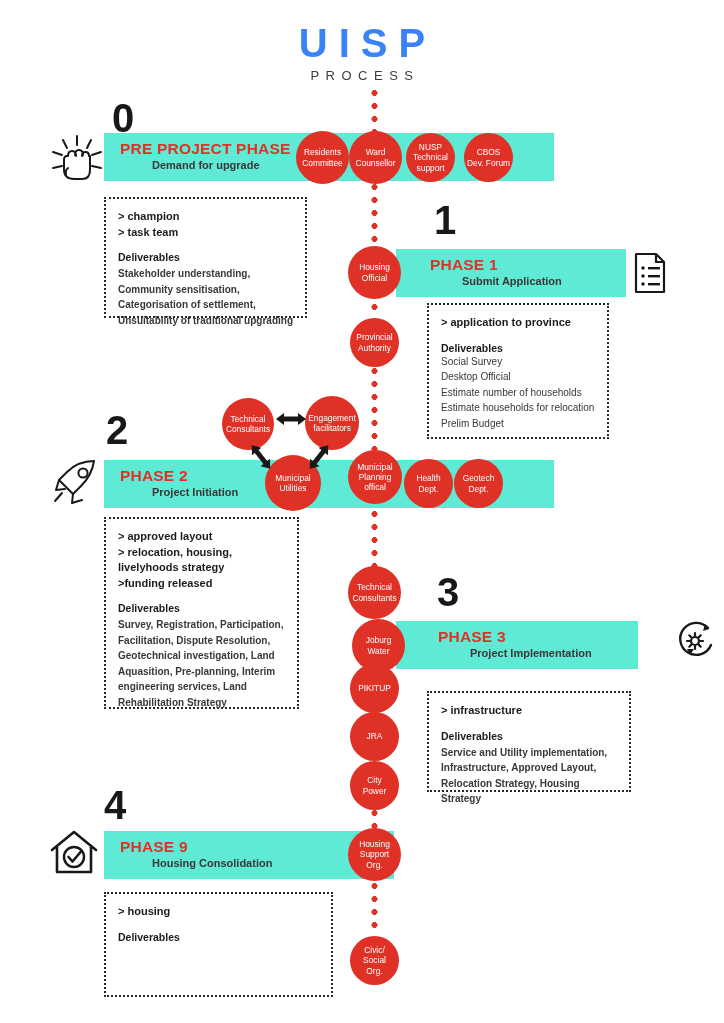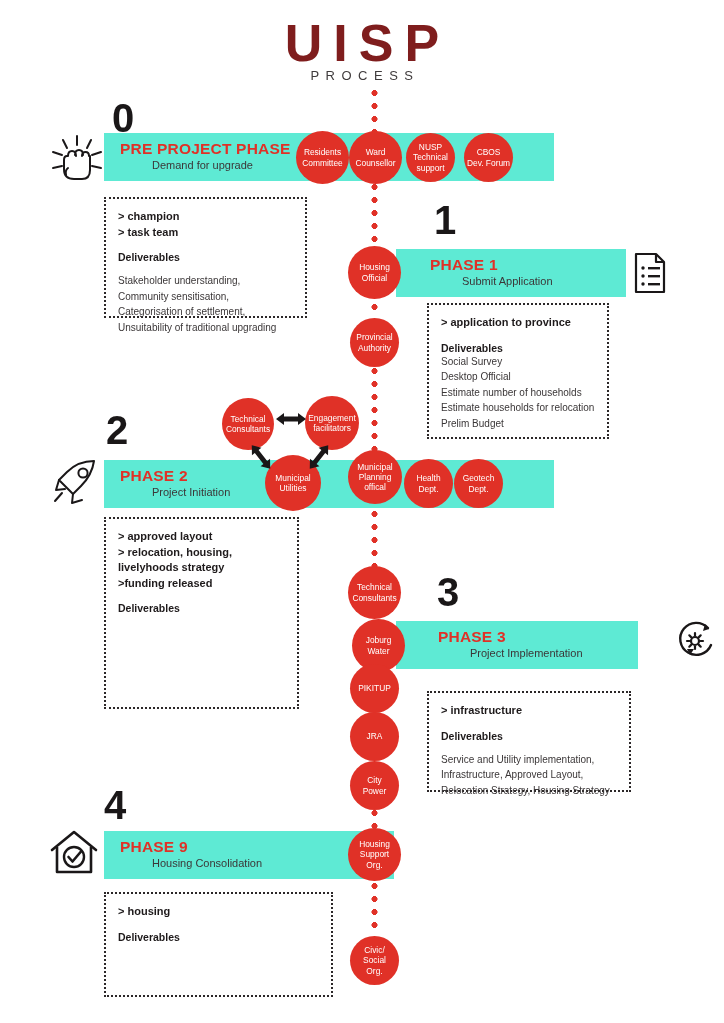--- a/index.html
+++ b/index.html
@@ -6,21 +6,21 @@
   body{
     width:724px;height:1023px;position:relative;overflow:hidden;
     font-family:"Liberation Sans","DejaVu Sans",sans-serif;
     color:#231f20;
   }
   .abs{position:absolute;}
 
   
   #title-block{left:0;top:22px;width:724px;text-align:center;}
   #title-main{
-    font-size:52px;font-weight:700;letter-spacing:11px;color:#7f1d1d;
+    font-size:40px;font-weight:700;letter-spacing:11px;color:#3b82f6;
     line-height:42px;text-indent:11px;
   }
   #title-sub{
     font-size:13px;font-weight:400;letter-spacing:6.5px;color:#3f3b3c;
     margin-top:4px;text-indent:6px;
   }
 
   
   .spine{
     position:absolute;left:371px;width:7px;border-radius:4px;
@@ -31,21 +31,21 @@
   
   .bar{
     position:absolute;background:#5eead4;height:48px;
   }
   .bar-title{
     position:absolute;left:16px;top:7px;
     font-size:15.5px;font-weight:700;color:#e03127;letter-spacing:.2px;
   }
   .bar-sub{
     position:absolute;left:16px;top:26px;
-    font-size:11px;font-weight:400;color:#3b3738;padding-left:32px;
+    font-size:11px;font-weight:700;color:#3b3738;padding-left:32px;
   }
 
   
   .stepnum{
     position:absolute;font-size:40px;font-weight:700;color:#1a1718;
     line-height:40px;letter-spacing:-1px;
   }
 
   
   .circle{
@@ -62,21 +62,21 @@
     border:2px dotted #2b2728;background:#ffffff;
     padding:10px 12px 10px 12px;
   }
   .dbox .lead{
     font-size:11px;font-weight:700;color:#1e1a1b;line-height:15.5px;
   }
   .dbox .dl-head{
     font-size:10.5px;font-weight:700;color:#1e1a1b;margin-top:11px;
   }
   .dbox .dl-body{
-    font-size:10px;font-weight:400;color:#3b3738;line-height:15.5px;margin-top:10px;
+    font-size:10px;font-weight:700;color:#3b3738;line-height:15.5px;margin-top:3px;
   }
   .dbox .dl-line{font-size:10px;font-weight:400;color:#3b3738;line-height:15.5px;}
 
   
   .sideicon{position:absolute;}
 
   
   .arrowwrap{position:absolute;}
 </style>
 </head>
@@ -235,20 +235,21 @@
     </g>
   </svg>
 </div>
 
 <div class="dbox" style="left:104px;top:517px;width:195px;height:192px;">
   <div class="lead">&gt; approved layout</div>
   <div class="lead">&gt; relocation, housing,</div>
   <div class="lead">livelyhoods strategy</div>
   <div class="lead">&gt;funding released</div>
   <div class="dl-head">Deliverables</div>
+  <div class="dl-body">Survey, Registration, Participation, Facilitation, Dispute Resolution, Geotechnical investigation, Land Aquasition, Pre-planning, Interim engineering services, Land Rehabilitation Strategy</div>
 </div>
 
 <div class="stepnum" style="left:437px;top:572px;">3</div>
 
 <div class="bar" style="left:396px;top:621px;width:242px;">
   <div class="bar-title" style="left:42px;">PHASE 3</div>
   <div class="bar-sub" style="left:42px;">Project Implementation</div>
 </div>
 
 <div class="sideicon" style="left:676px;top:619px;">

